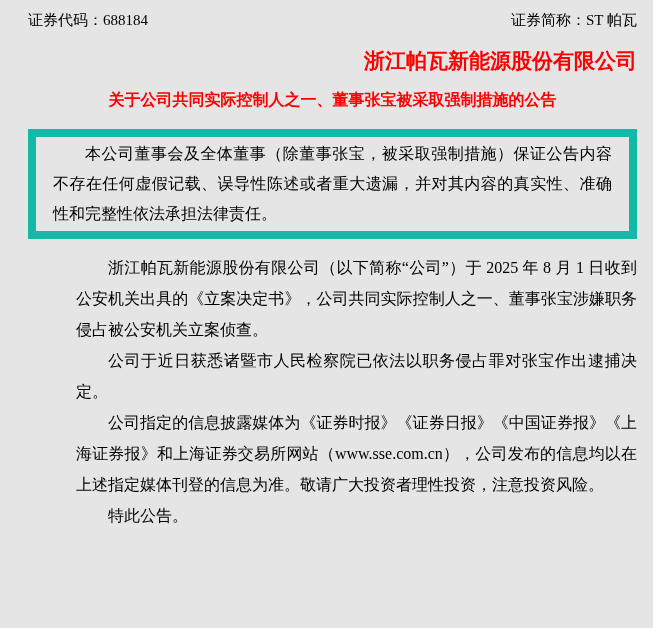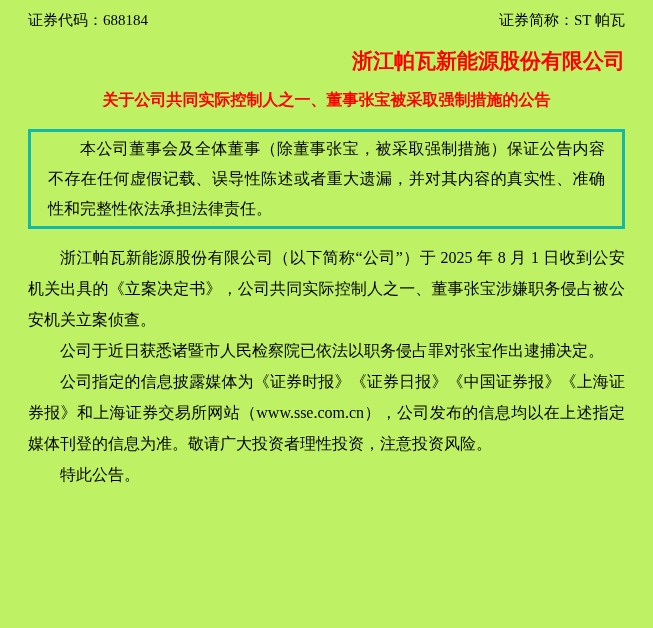--- a/index.html
+++ b/index.html
@@ -1,24 +1,24 @@
 <!DOCTYPE html>
 <html style="--title-red: #ff0000; --ink: #000000;"><head>
 <meta charset="utf-8">
 <style>
   :root { --title-red: #ff0000; --ink: #000000; }
   * { box-sizing: border-box; }
   html, body { margin: 0; padding: 0; background: #ffffff; }
   .page {
     width: 653px;
     height: 628px;
-    padding: 8px 28px 0 28px;
+    padding: 8px 16px 0 28px;
     font-family: "Liberation Serif", serif;
     color: var(--ink);
-    background: #bef264;
+    background: #e5e5e5;
     overflow: hidden;
   }
   .doc-header {
     display: flex;
     justify-content: space-between;
     align-items: baseline;
     font-size: 15px;
     line-height: 20px;
     margin-top: 2px;
     white-space: nowrap;
@@ -36,31 +36,31 @@
     text-align: center;
     color: var(--title-red);
     font-size: 16px;
     font-weight: bold;
     line-height: 28px;
     margin: 12px 0 0 0;
     white-space: nowrap;
   }
   .disclaimer-box {
     margin-top: 15px;
-    border: 3px solid #14b8a6;
+    border: 8px solid #14b8a6;
     padding: 2px 17px;
   }
   .disclaimer-box p {
     margin: 0;
     font-size: 16px;
     line-height: 30px;
     text-align: justify;
     text-indent: 2em;
   }
-  .body-text { margin-top: 13px; }
+  .body-text { margin-top: 13px; margin-left: 48px; }
   .body-text p {
     margin: 0;
     font-size: 16px;
     line-height: 31px;
     text-align: justify;
     text-indent: 2em;
   }
 </style>
 </head>
 <body>

